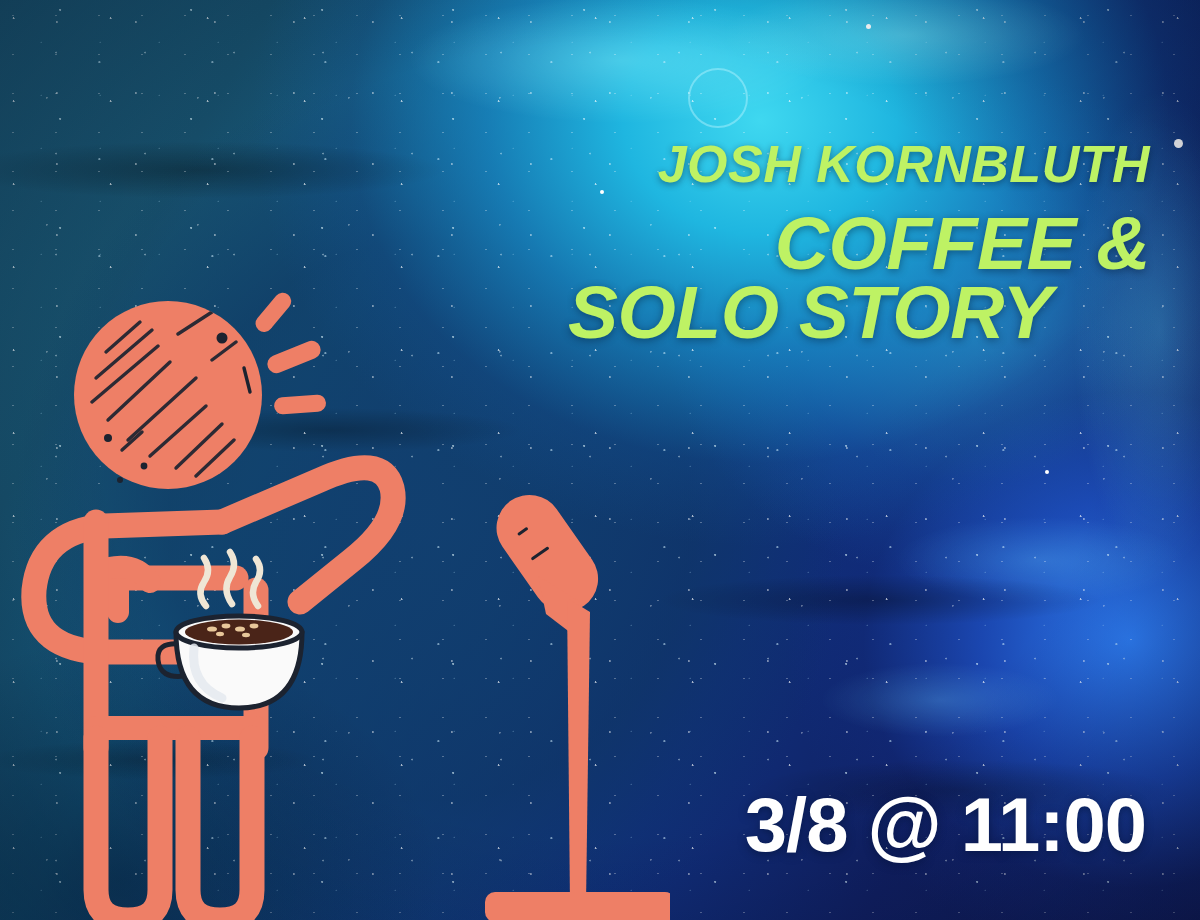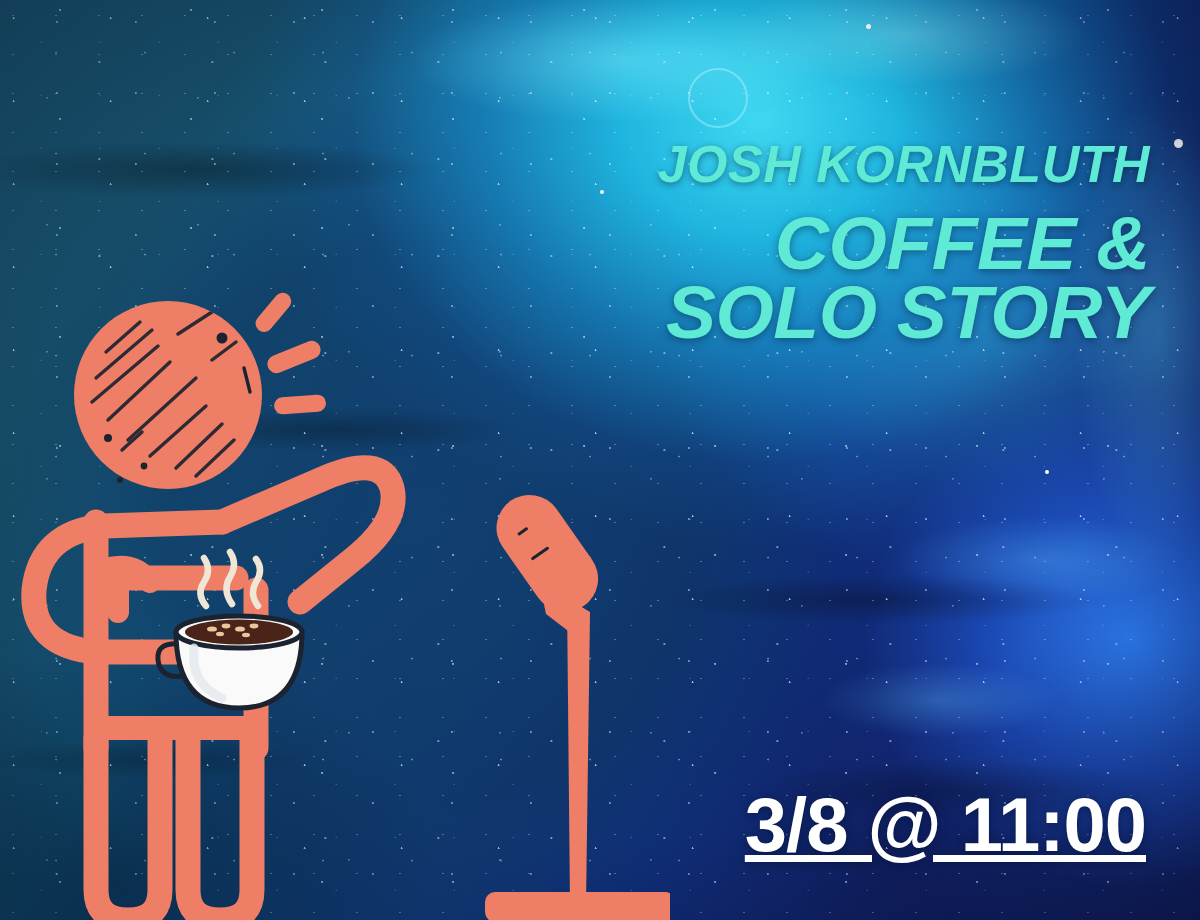--- a/index.html
+++ b/index.html
@@ -64,40 +64,39 @@
     border:2px solid rgba(185,245,255,0.45);filter:blur(0.6px);
   }
   
   #bg-vignette{
     background:radial-gradient(ellipse 900px 720px at 600px 440px, rgba(0,0,0,0) 55%, rgba(0,8,28,0.38) 100%);
   }
 
   
   #headline-block{
     position:absolute;right:50px;top:138px;width:680px;text-align:right;
-    color:#5eead4;line-height:1;
+    color:#bef264;line-height:1;
   }
   #presenter-name{
     font-size:52px;font-weight:700;font-style:italic;letter-spacing:0.5px;
     white-space:nowrap;display:block;
     text-shadow:0 2px 7px rgba(0,20,45,0.45);
   }
   .title-line{
     font-size:75px;font-weight:700;font-style:italic;letter-spacing:-0.5px;
     white-space:nowrap;display:block;
     text-shadow:0 2px 9px rgba(0,20,45,0.45);
   }
   #title-1{margin-top:16px;}
-  #title-2{margin-top:-6px;}
+  #title-2{margin-top:-6px;text-align:center;}
   #title-3{margin-top:-6px;}
   #event-datetime{
     position:absolute;right:54px;top:781px;
     color:#fff;font-size:76px;font-weight:700;letter-spacing:-1px;white-space:nowrap;
     text-shadow:0 2px 8px rgba(0,15,45,0.5);
-    text-decoration:underline;
   }
 
   
   #figure-art, #mic-art{position:absolute;}
   #figure-art{left:0px;top:290px;width:470px;height:630px;}
   #mic-art{left:430px;top:480px;width:240px;height:440px;}
   #coffee-cup-art{position:absolute;left:150px;top:548px;width:180px;height:172px;}
 </style>
 </head>
 <body>

